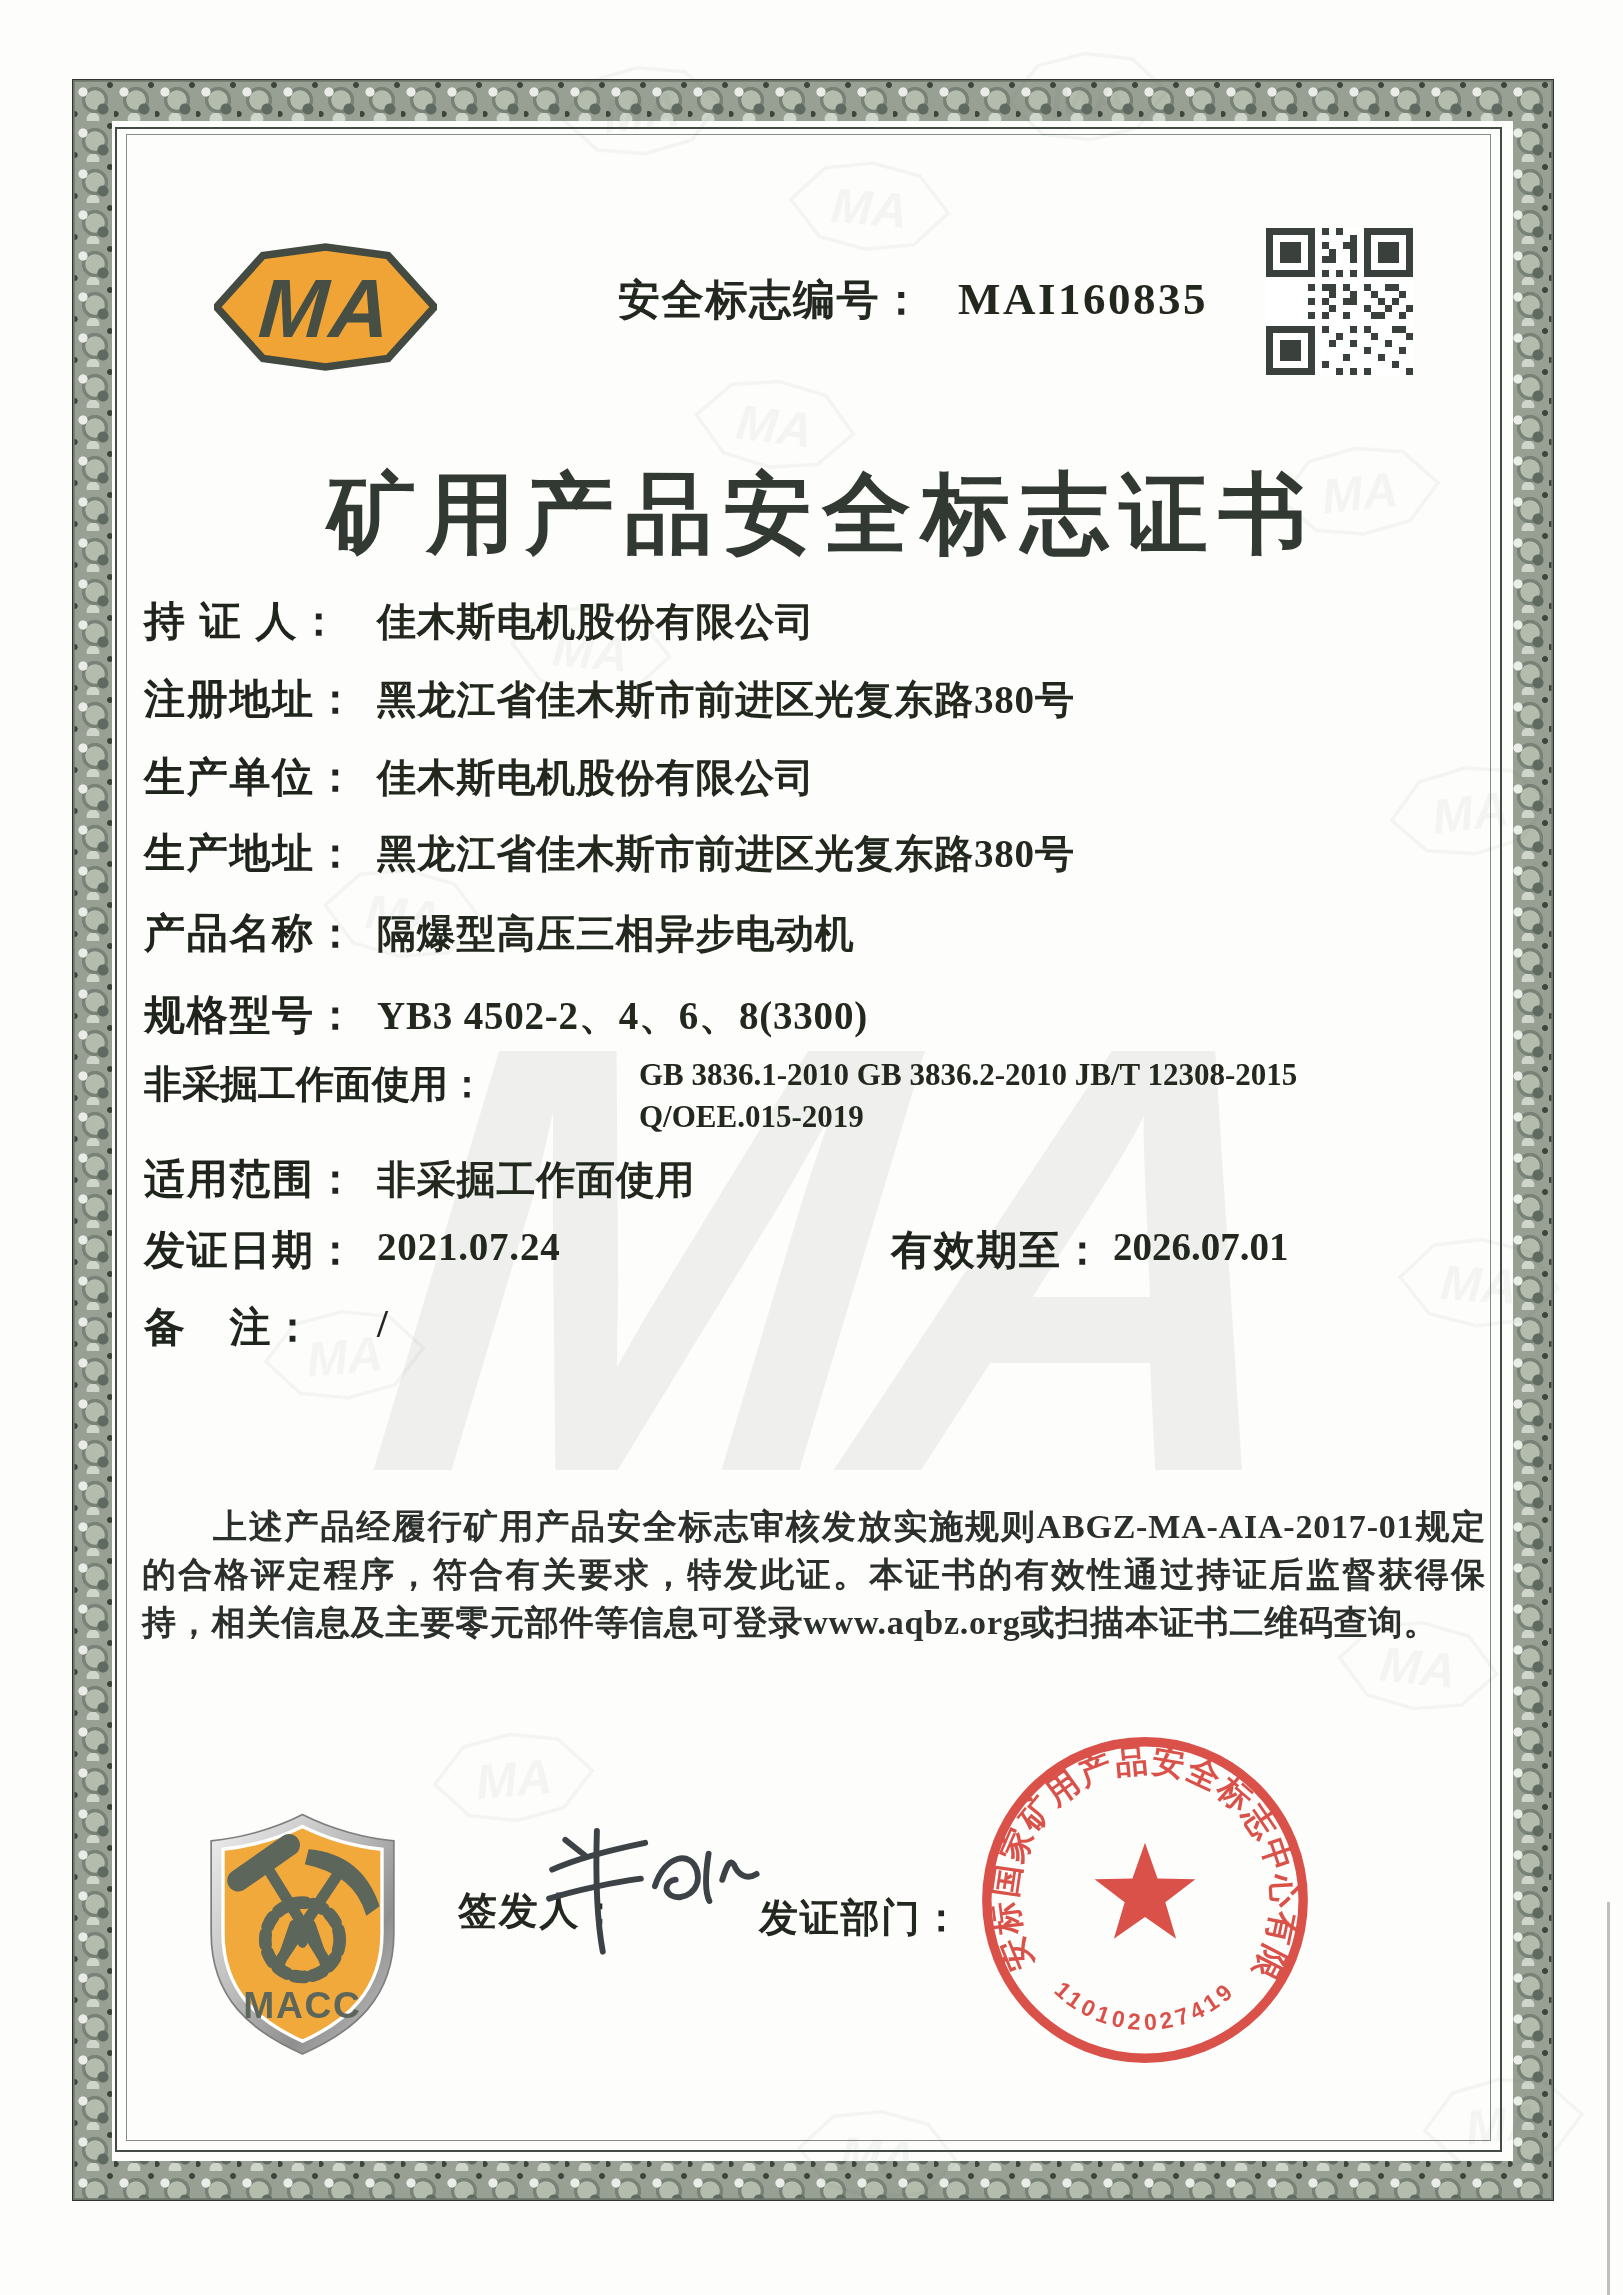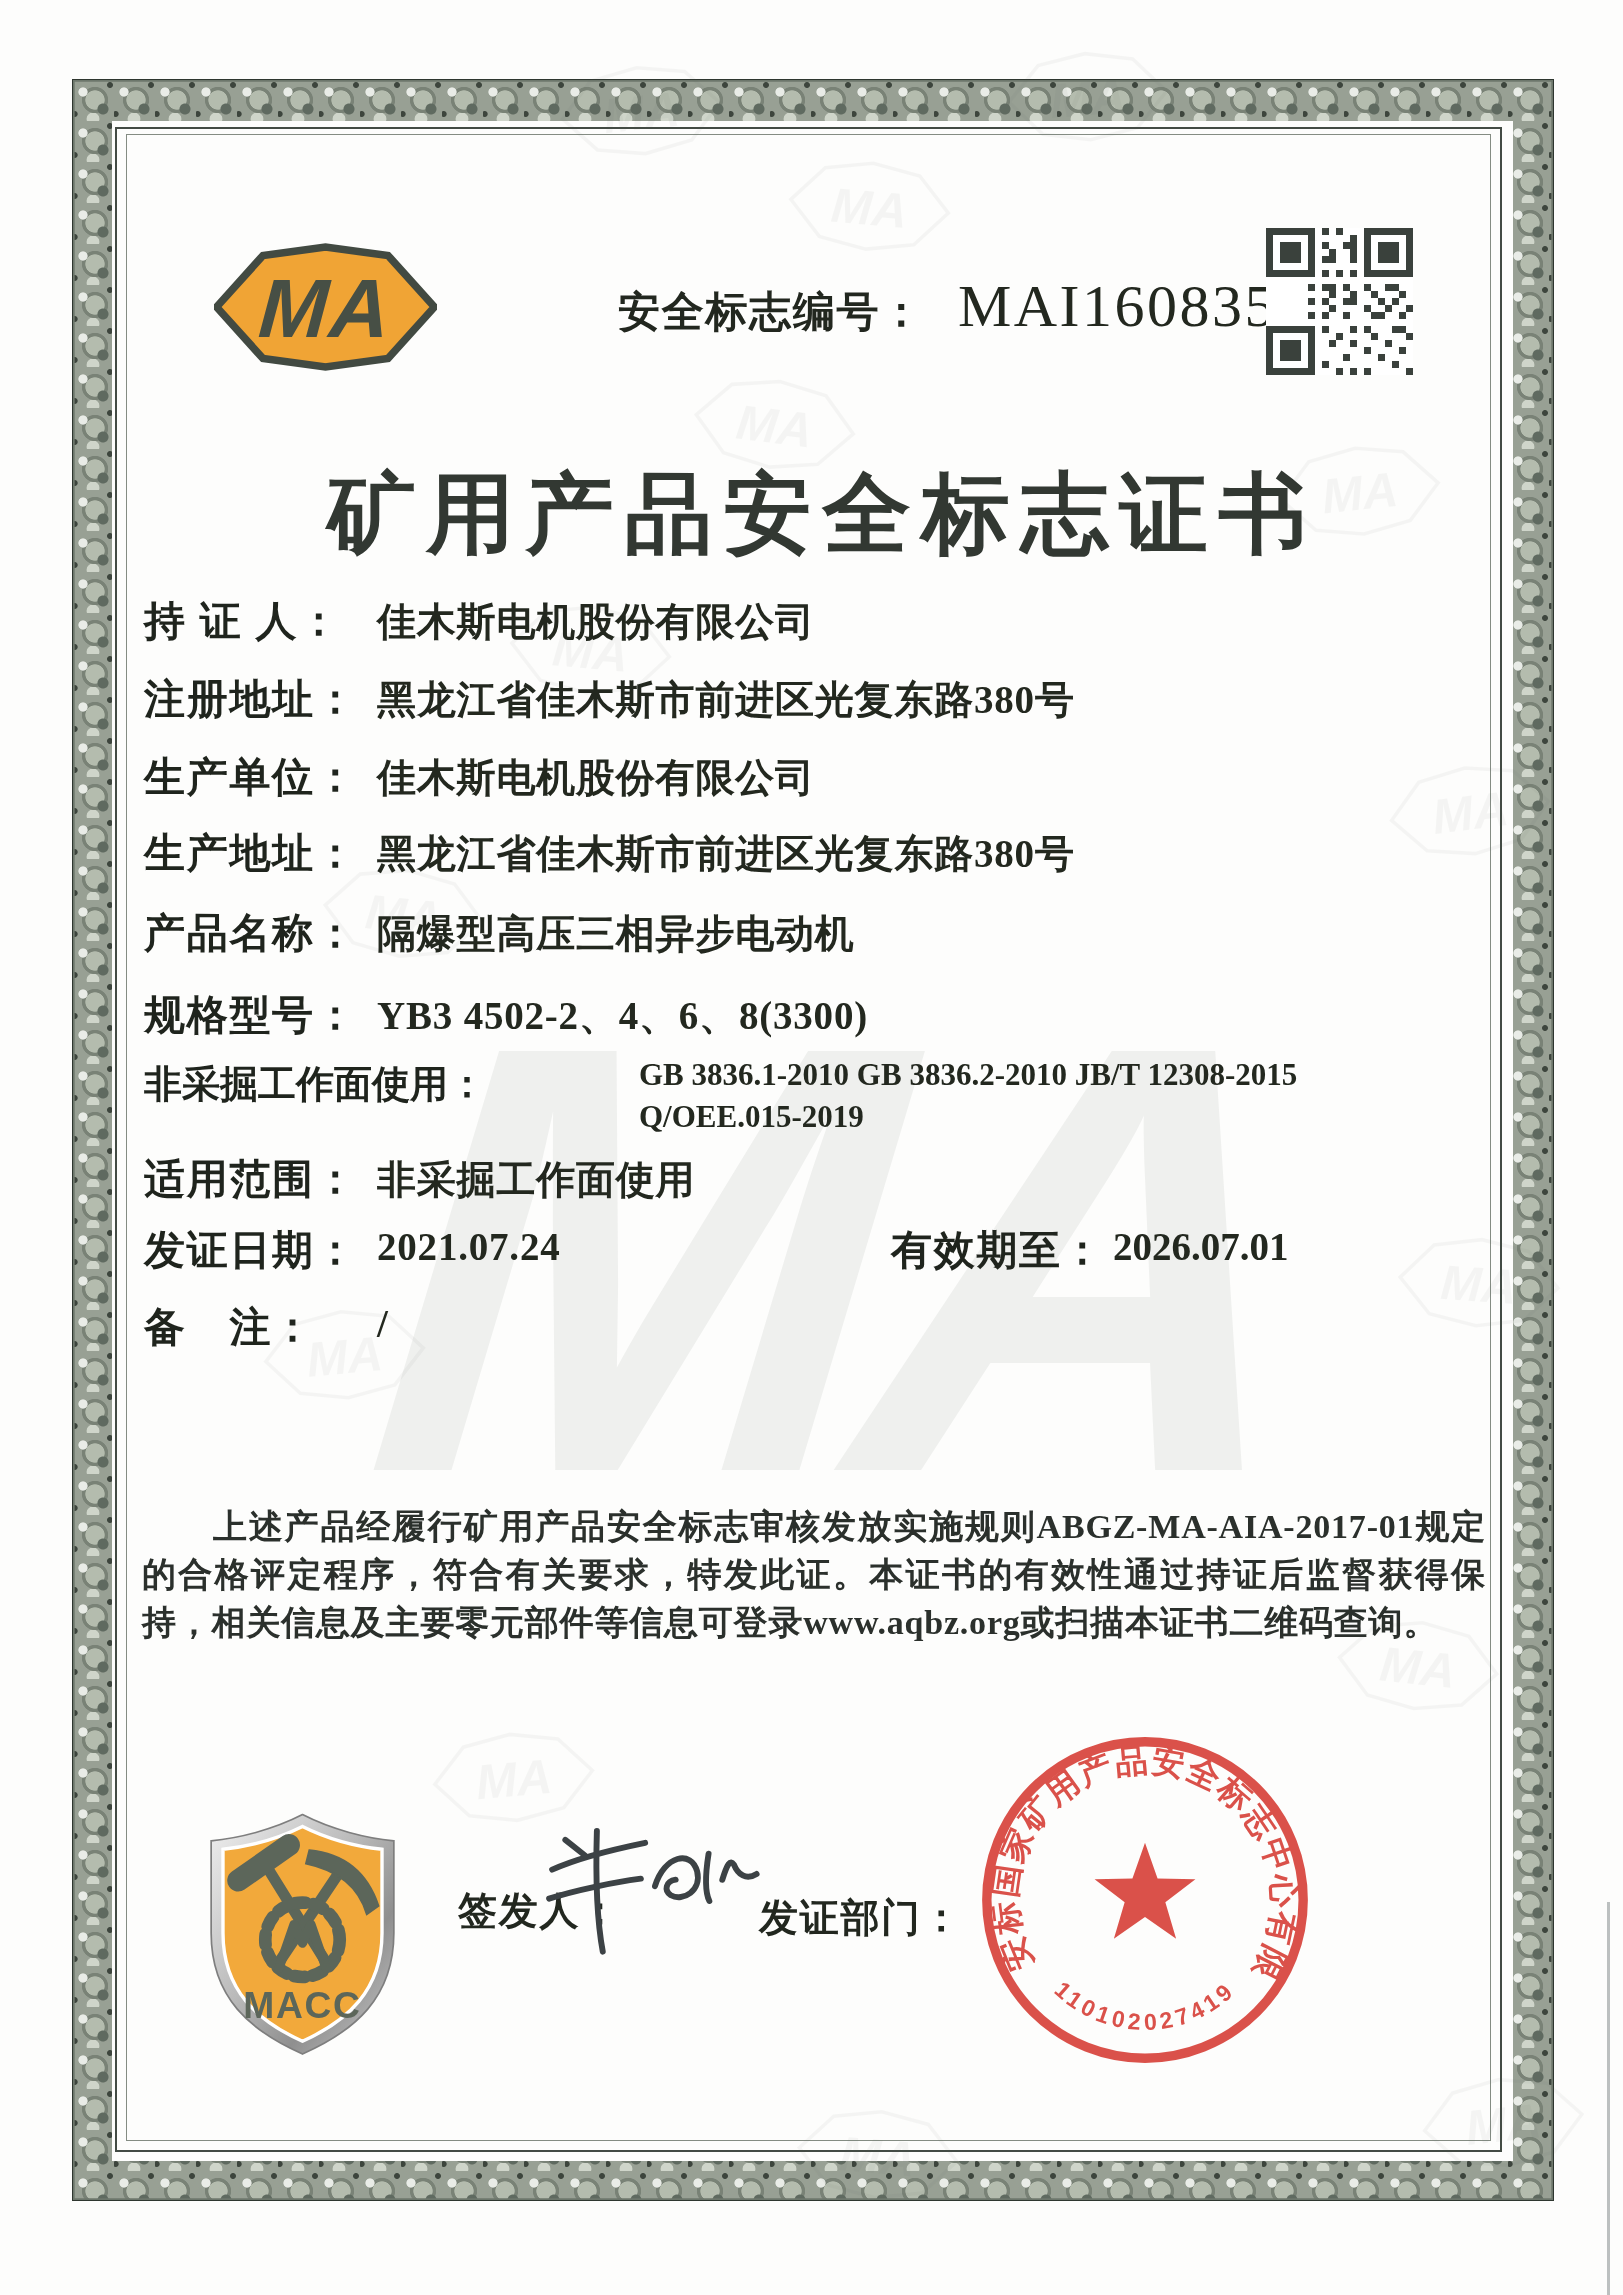--- a/index.html
+++ b/index.html
@@ -33,21 +33,21 @@
     letter-spacing:-24px;color:rgba(96,106,98,0.085);
     transform:skewX(-6deg);
     user-select:none;
   }
   .ghosts{position:absolute;inset:0;z-index:1;opacity:.05;}
 
   
   .ma-logo{position:absolute;left:214px;top:241px;z-index:2;}
   .certno-row{position:absolute;left:618px;top:272px;z-index:2;white-space:nowrap;}
   .certno-label{font-family:"Liberation Sans","DejaVu Sans",sans-serif;font-weight:700;font-size:42px;color:#22271f;letter-spacing:1.7px;}
-  .certno-value{font-size:60px;font-weight:400;letter-spacing:2.5px;margin-left:34px;color:#23281f;}
+  .certno-value{font-size:45px;font-weight:700;letter-spacing:2.5px;margin-left:34px;color:#23281f;}
   .qr{position:absolute;left:1266px;top:228px;z-index:2;}
 
   .title{
     position:absolute;left:0;right:0;top:455px;z-index:2;
     text-align:center;font-size:88px;font-weight:900;color:#323832;
     letter-spacing:11px;padding-left:22px;
   }
 
   
   .frow{position:absolute;left:144px;height:54px;z-index:2;white-space:nowrap;}

